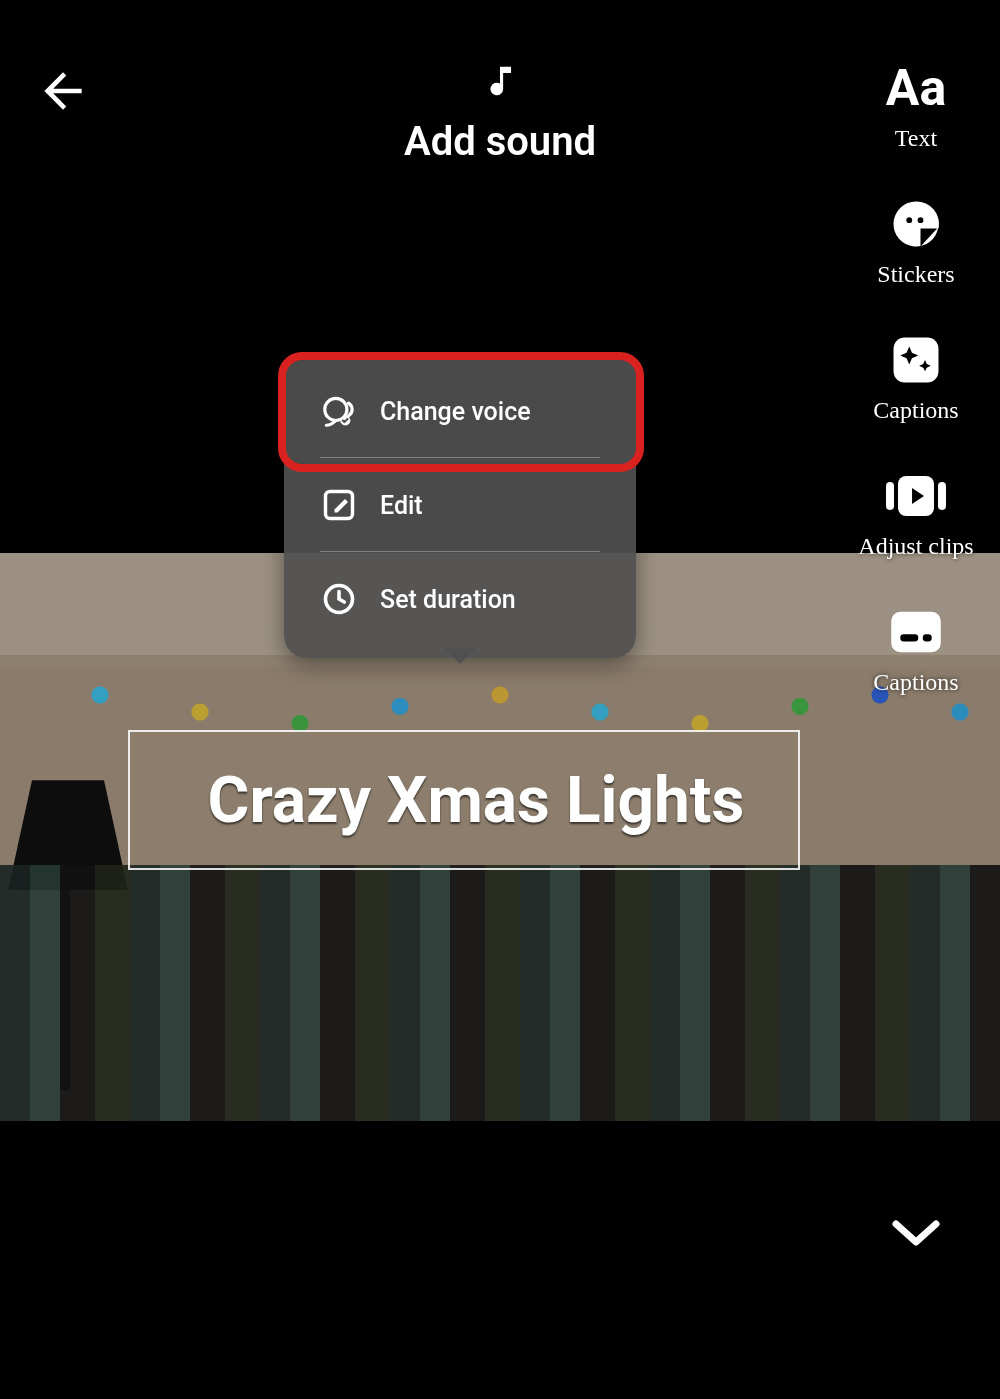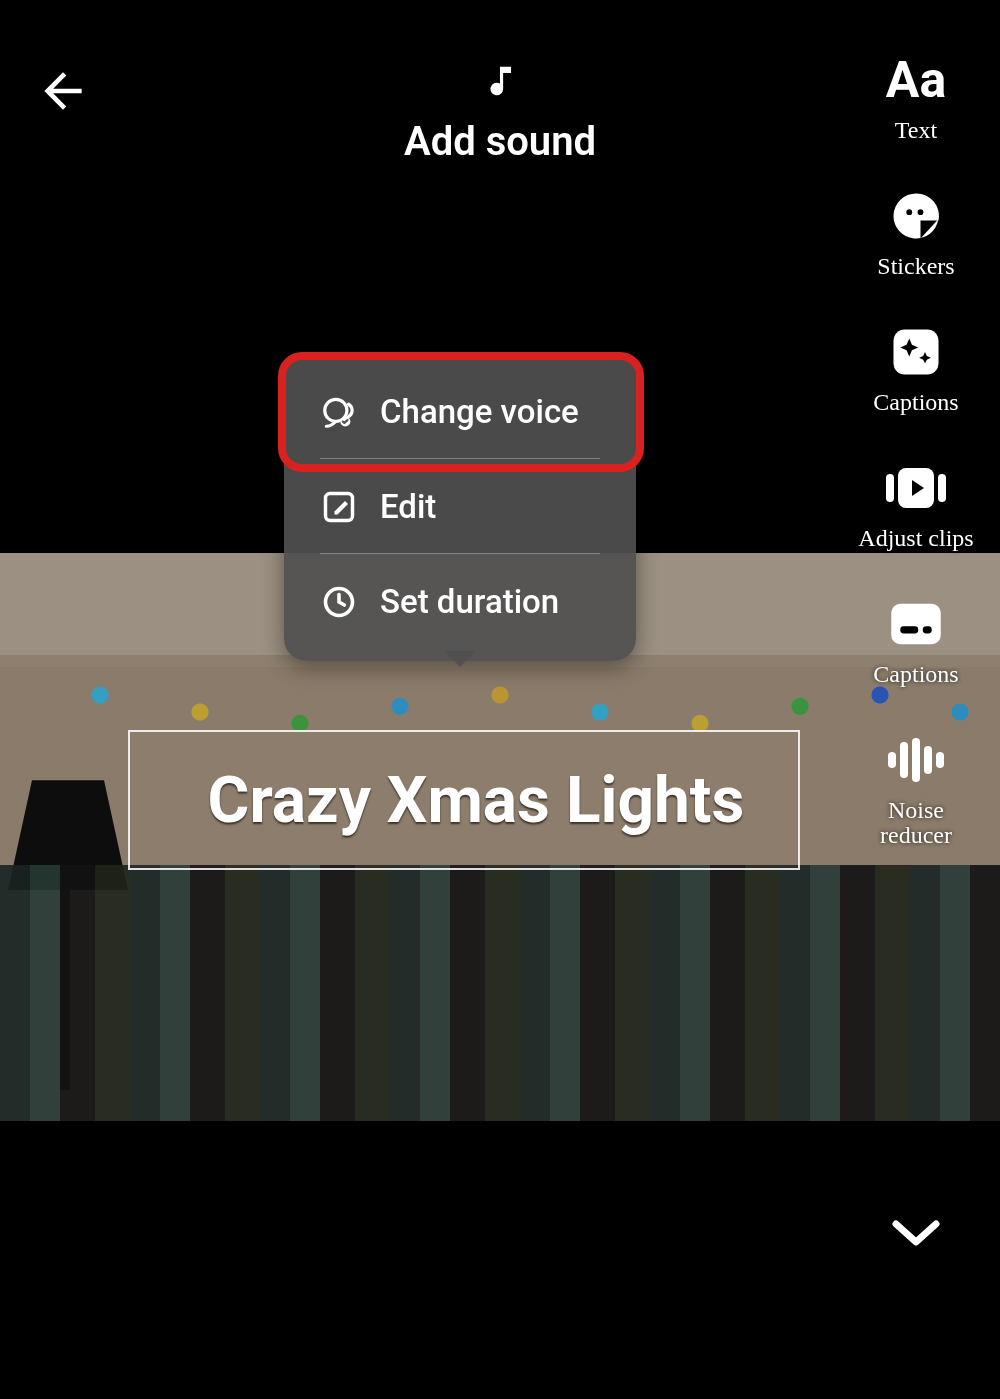--- a/index.html
+++ b/index.html
@@ -71,21 +71,21 @@
 
   
   .menu{
     position:absolute;left:284px;top:352px;width:352px;
     background:var(--menu-bg);border-radius:22px;
     padding:12px 0;
     box-shadow:0 6px 22px rgba(0,0,0,0.4);
   }
   .menu .item{
     display:flex;align-items:center;gap:22px;
-    padding:28px 36px;font-size:33px;font-weight:500;cursor:pointer;
+    padding:28px 36px;font-size:25px;font-weight:500;cursor:pointer;
     position:relative;
   }
   .menu .item:not(:last-child)::after{
     content:"";position:absolute;left:36px;right:36px;bottom:0;height:1px;background:var(--divider);
   }
   .menu .mi-icon{width:38px;height:38px;flex:0 0 38px;display:flex;align-items:center;justify-content:center;}
   .menu::after{ 
     content:"";position:absolute;left:50%;bottom:-22px;transform:translateX(-50%);
     border:16px solid transparent;border-top-color:var(--menu-bg);
   }
@@ -134,21 +134,21 @@
   <div class="add-sound">
     <svg width="38" height="38" viewBox="0 0 24 24">
       <path fill="#fff" d="M12 3v10.6A4 4 0 1 0 14 17V7h5V3h-7z"></path>
     </svg>
     <span>Add sound</span>
   </div>
 
   <div class="rail">
 
     <div class="tool">
-      <div class="icon" style="font-size:50px;font-weight:700;line-height:1;">Aa</div>
+      <div class="icon" style="font-size:50px;font-weight:700;line-height:1;margin-top:8px;">Aa</div>
       <span class="lbl">Text</span>
     </div>
 
     <div class="tool">
       <div class="icon">
         <svg width="54" height="54" viewBox="0 0 24 24">
             <path fill="#fff" d="M12 2a10 10 0 1 0 9.9 11.4L14 22V14h8A10 10 0 0 0 12 2zM9 9a1.3 1.3 0 1 1-1.3 1.3A1.3 1.3 0 0 1 9 9zm5 0a1.3 1.3 0 1 1-1.3 1.3A1.3 1.3 0 0 1 14 9z"></path>
           </svg>
       </div>
       <span class="lbl">Stickers</span>
@@ -181,33 +181,20 @@
       <div class="icon">
         <svg width="54" height="48" viewBox="0 0 24 20">
             <rect x="1" y="1" width="22" height="18" rx="4" fill="#fff"></rect>
             <rect x="5" y="11" width="8" height="3.2" rx="1.5" fill="#000"></rect>
             <rect x="15" y="11" width="4" height="3.2" rx="1.5" fill="#000"></rect>
           </svg>
       </div>
       <span class="lbl">Captions</span>
     </div>
 
-    <div class="tool">
-      <div class="icon">
-        <svg width="56" height="44" viewBox="0 0 28 22">
-            <rect x="0" y="7" width="4" height="8" rx="2" fill="#fff"></rect>
-            <rect x="6" y="2" width="4" height="18" rx="2" fill="#fff"></rect>
-            <rect x="12" y="0" width="4" height="22" rx="2" fill="#fff"></rect>
-            <rect x="18" y="4" width="4" height="14" rx="2" fill="#fff"></rect>
-            <rect x="24" y="7" width="4" height="8" rx="2" fill="#fff"></rect>
-          </svg>
-      </div>
-      <span class="lbl" style="white-space:pre-line;">Noise
-reducer</span>
-    </div>
 
   </div>
 
   <div class="more">
     <svg width="48" height="30" viewBox="0 0 24 14">
       <path d="M2 2l10 9 10-9" stroke="#fff" stroke-width="3.5" fill="none" stroke-linecap="round" stroke-linejoin="round"></path>
     </svg>
   </div>
 
   <div class="menu">

